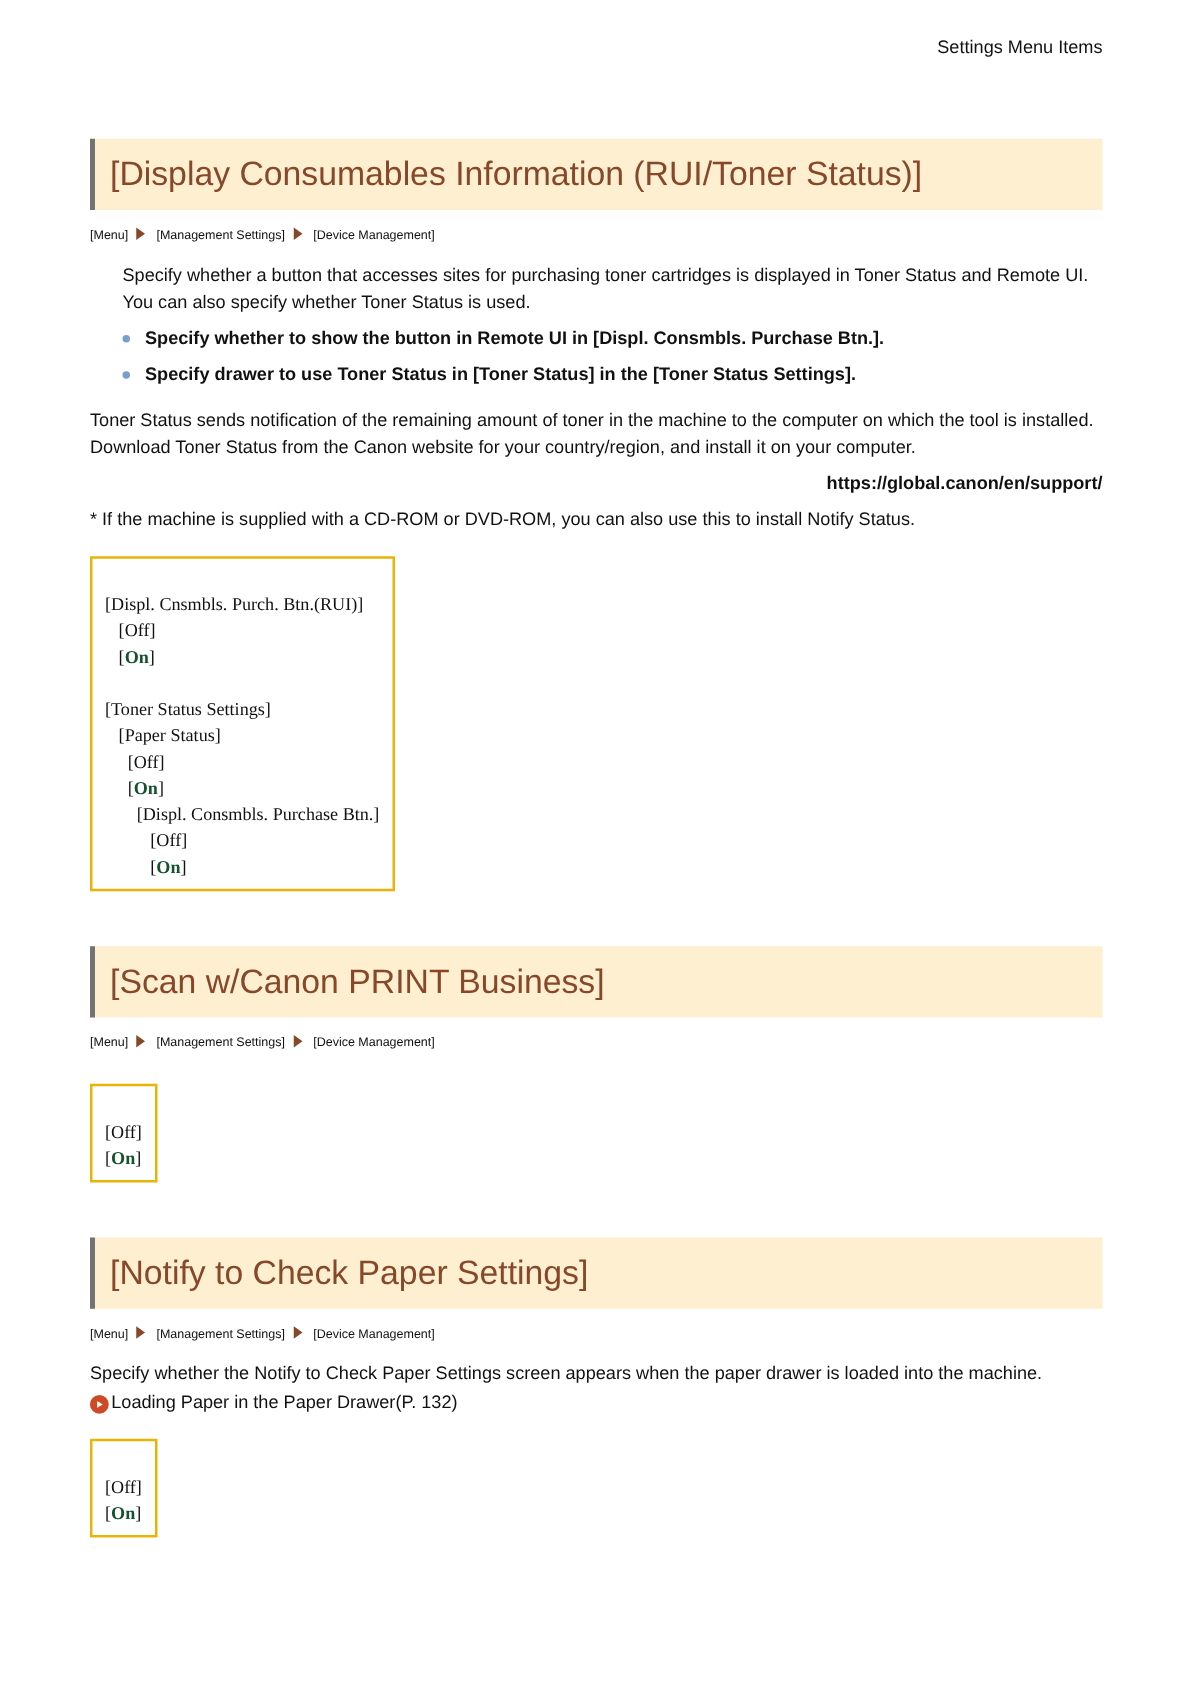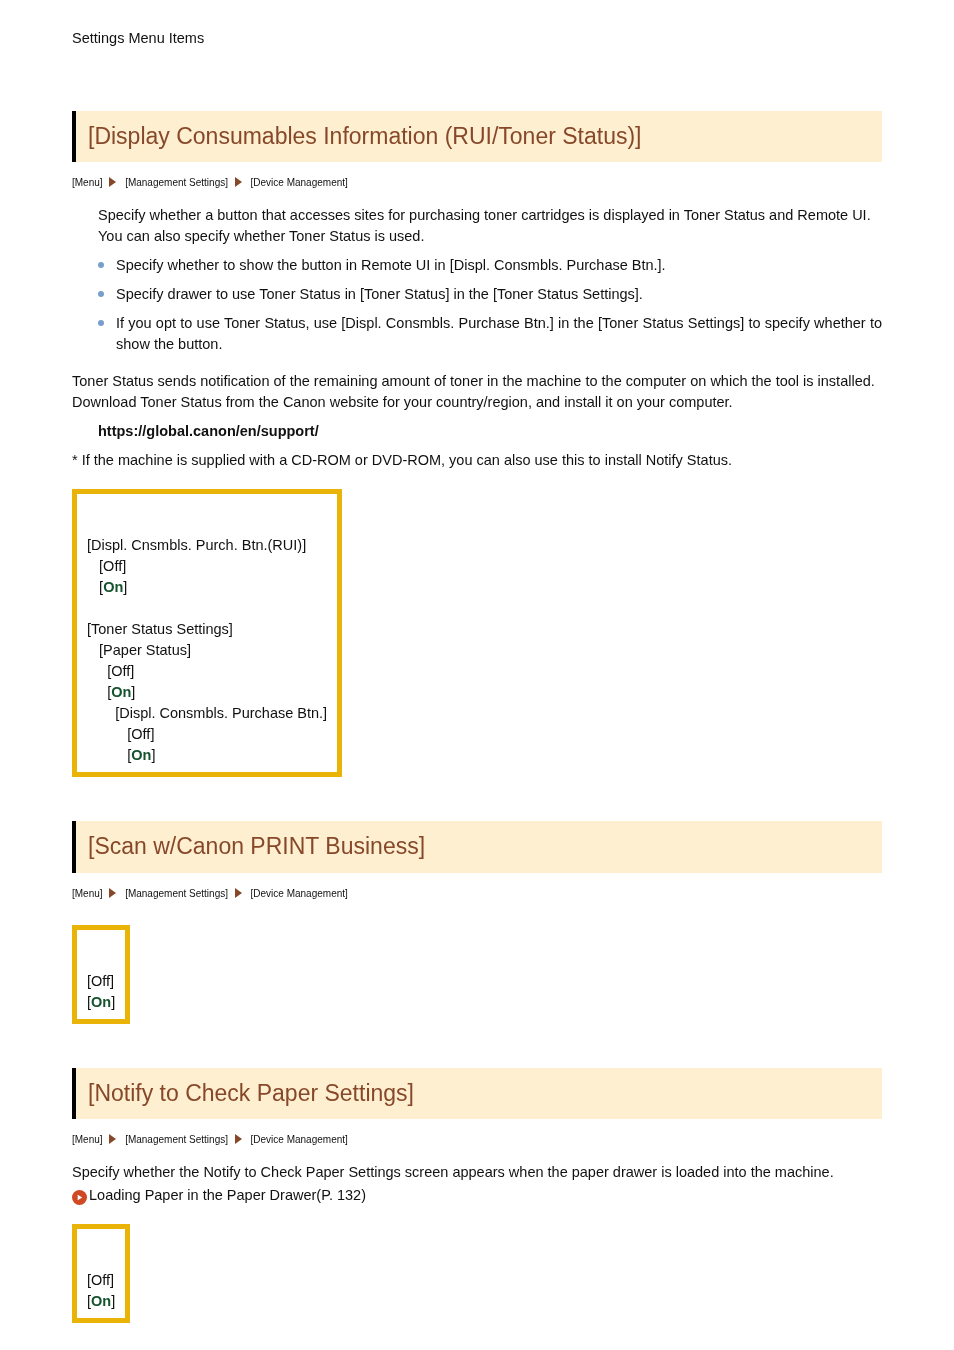--- a/index.html
+++ b/index.html
@@ -8,29 +8,29 @@
     font-size: 14.5px;
     color: #111;
     width: 954px;
     background: #fff;
     line-height: 1.45;
   }
   .page {
     padding: 28px 72px 40px 72px;
   }
   .header-title {
-    text-align: left;
+    text-align: right;
     font-size: 14.5px;
     margin-bottom: 62px;
   }
   .section-title {
     background: #fdefd0;
-    border-left: 4px solid #000000;
+    border-left: 4px solid #737373;
     color: #87482a;
-    font-size: 23px;
+    font-size: 27px;
     padding: 9px 12px;
     margin-bottom: 14px;
   }
   .breadcrumb {
     margin: 10px 0 14px 0;
     font-size: 10px;
   }
   .triangle {
     display: inline-block;
     width: 0; height: 0;
@@ -42,46 +42,48 @@
   }
   .indent-block {
     padding: 0 0 0 26px;
     margin-bottom: 16px;
   }
   .para { margin-bottom: 8px; }
   ul.bullets {
     list-style: none;
     padding-left: 0;
     margin-top: 6px;
+    font-weight: bold;
   }
   ul.bullets li {
     margin-bottom: 8px;
     padding-left: 18px;
     position: relative;
   }
   ul.bullets li::before {
     content: "";
     position: absolute;
     left: 0; top: 7px;
     width: 6px; height: 6px;
     border-radius: 50%;
     background: #769fcb;
   }
   .justify { text-align: justify; }
   .link-text {
     font-weight: bold;
     color: #111;
   }
   .option-box {
-    border: 5px solid #eab308;
+    border: 2px solid #eab308;
     display: inline-block;
-    padding: 20px 10px 6px 10px;
+    padding: 6px 10px 6px 10px;
     margin-top: 10px;
     font-size: 14.5px;
     white-space: pre;
+    font-family: Liberation Serif, serif;
   }
   .on { color: #14532d; font-weight: bold; }
   .section-gap { margin-top: 44px; }
   .xref-link { font-weight: normal; }
   .play-icon {
     display: inline-flex;
     align-items: center;
     justify-content: center;
     width: 15px; height: 15px;
     border-radius: 50%;
@@ -107,26 +109,25 @@
     <span>[Management Settings]</span>
     <span class="triangle"></span>
     <span>[Device Management]</span>
   </div>
 
   <div class="indent-block">
     <p class="para">Specify whether a button that accesses sites for purchasing toner cartridges is displayed in Toner Status and Remote UI. You can also specify whether Toner Status is used.</p>
     <ul class="bullets">
       <li>Specify whether to show the button in Remote UI in [Displ. Consmbls. Purchase Btn.].</li>
       <li>Specify drawer to use Toner Status in [Toner Status] in the [Toner Status Settings].</li>
-      <li class="justify">If you opt to use Toner Status, use [Displ. Consmbls. Purchase Btn.] in the [Toner Status Settings] to specify whether to show the button.</li>
     </ul>
   </div>
 
   <p class="para">Toner Status sends notification of the remaining amount of toner in the machine to the computer on which the tool is installed. Download Toner Status from the Canon website for your country/region, and install it on your computer.</p>
-  <p class="para link-text" style="padding-left:26px;">https://global.canon/en/support/</p>
+  <p class="para link-text" style="padding-left:26px;text-align:right;">https://global.canon/en/support/</p>
   <p class="para">* If the machine is supplied with a CD-ROM or DVD-ROM, you can also use this to install Notify Status.</p>
 
   <div class="option-box">
 <span>[Displ. Cnsmbls. Purch. Btn.(RUI)]</span>
    <span>[Off]</span>
    [<span class="on">On</span>]
 
 <span>[Toner Status Settings]</span>
    <span>[Paper Status]</span>
      <span>[Off]</span>

